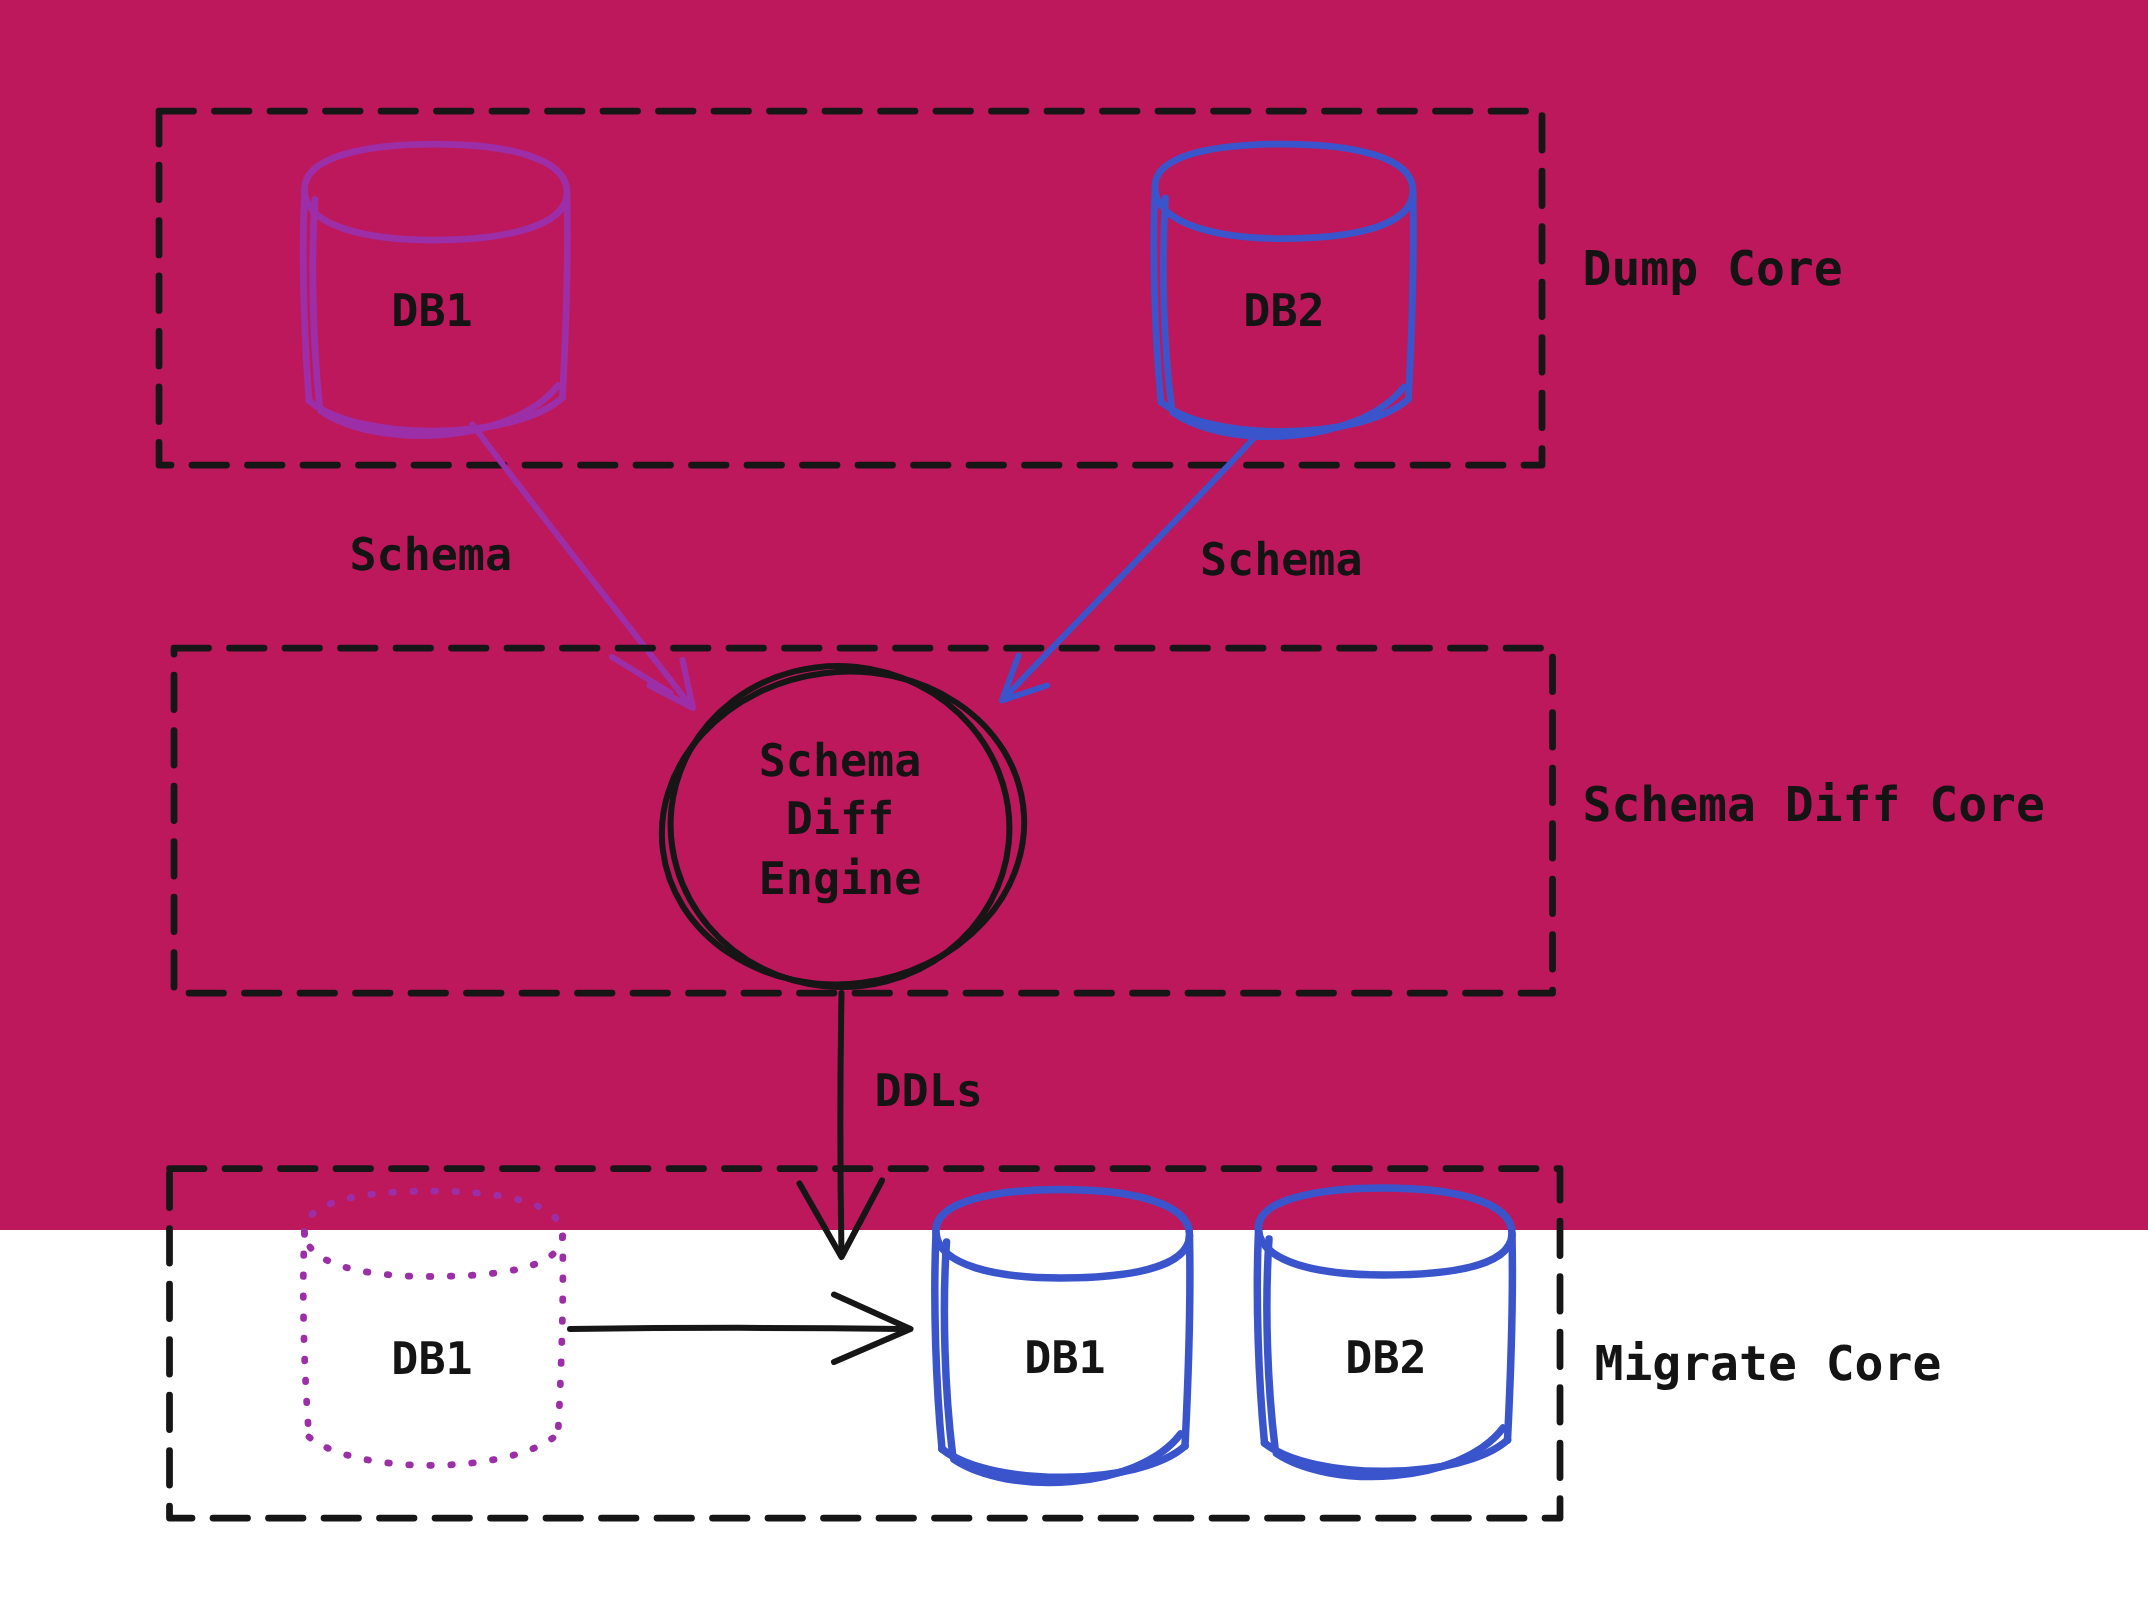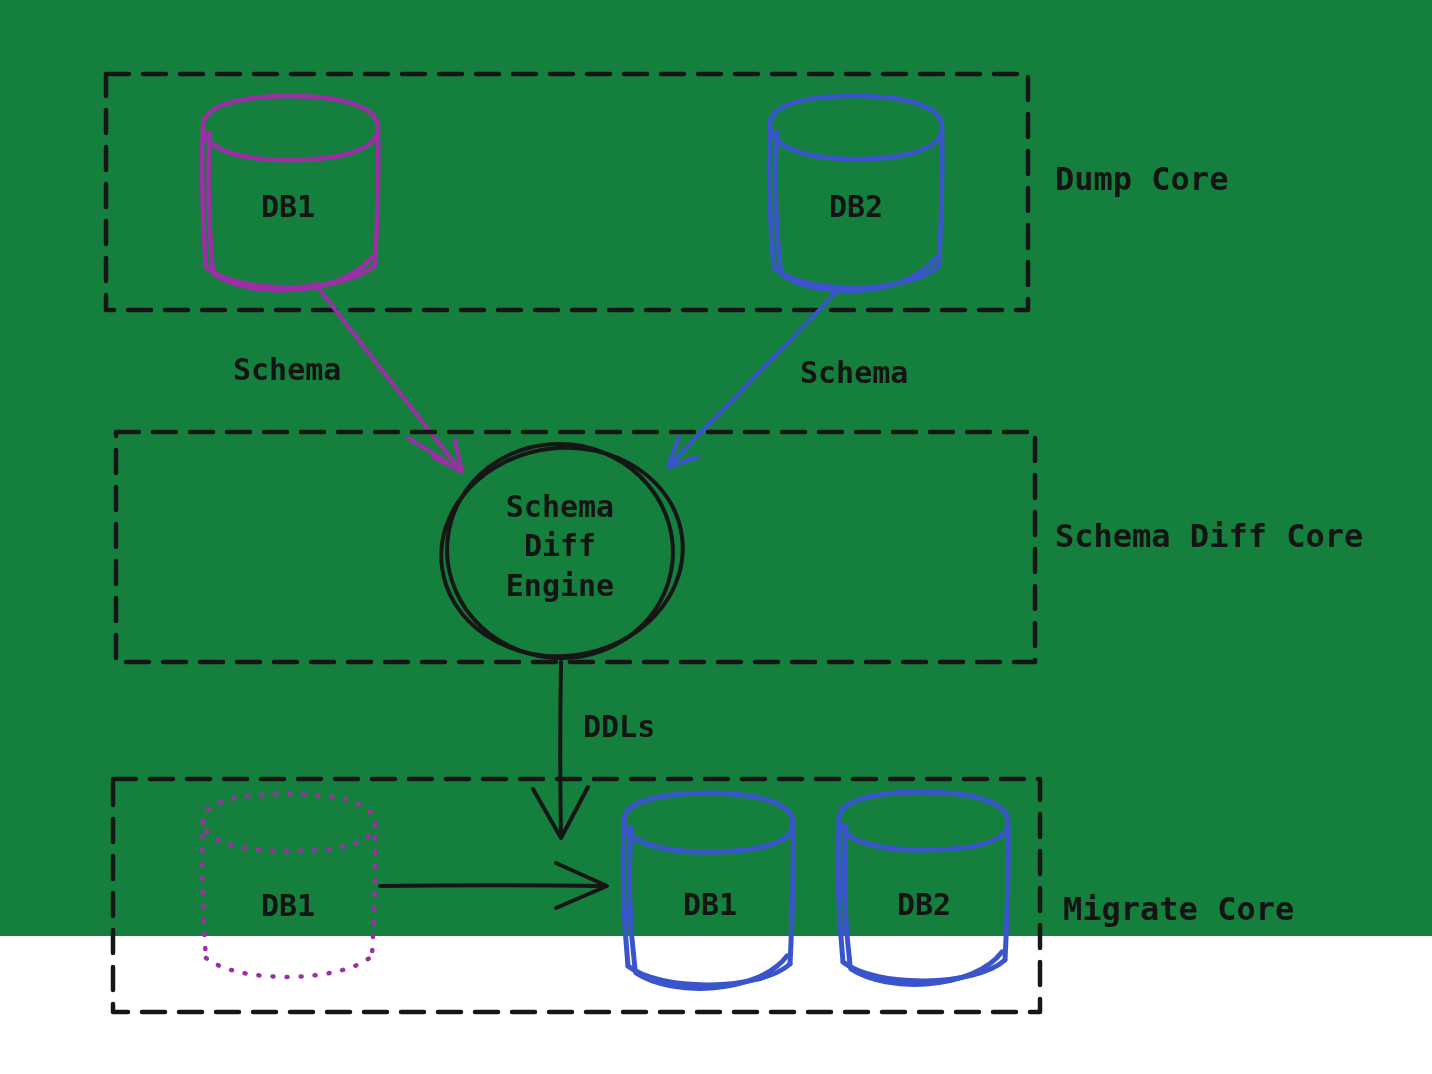--- a/index.html
+++ b/index.html
@@ -6,22 +6,22 @@
     margin: 0;
     padding: 0;
     background: #ffffff;
     width: 1432px;
     height: 1074px;
     overflow: hidden;
   }
   .canvas {
     position: relative;
     width: 1432px;
-    height: 936px;
-    background: #15803d;
+    height: 820px;
+    background: #be185d;
   }
   svg text {
     font-family: "DejaVu Sans Mono", "Liberation Mono", monospace;
     font-weight: 600;
     fill: #141414;
     stroke: none;
   }
   .zone-label   { font-size: 32px; }
   .db-label     { font-size: 30px; }
   .engine-label { font-size: 30px; }

